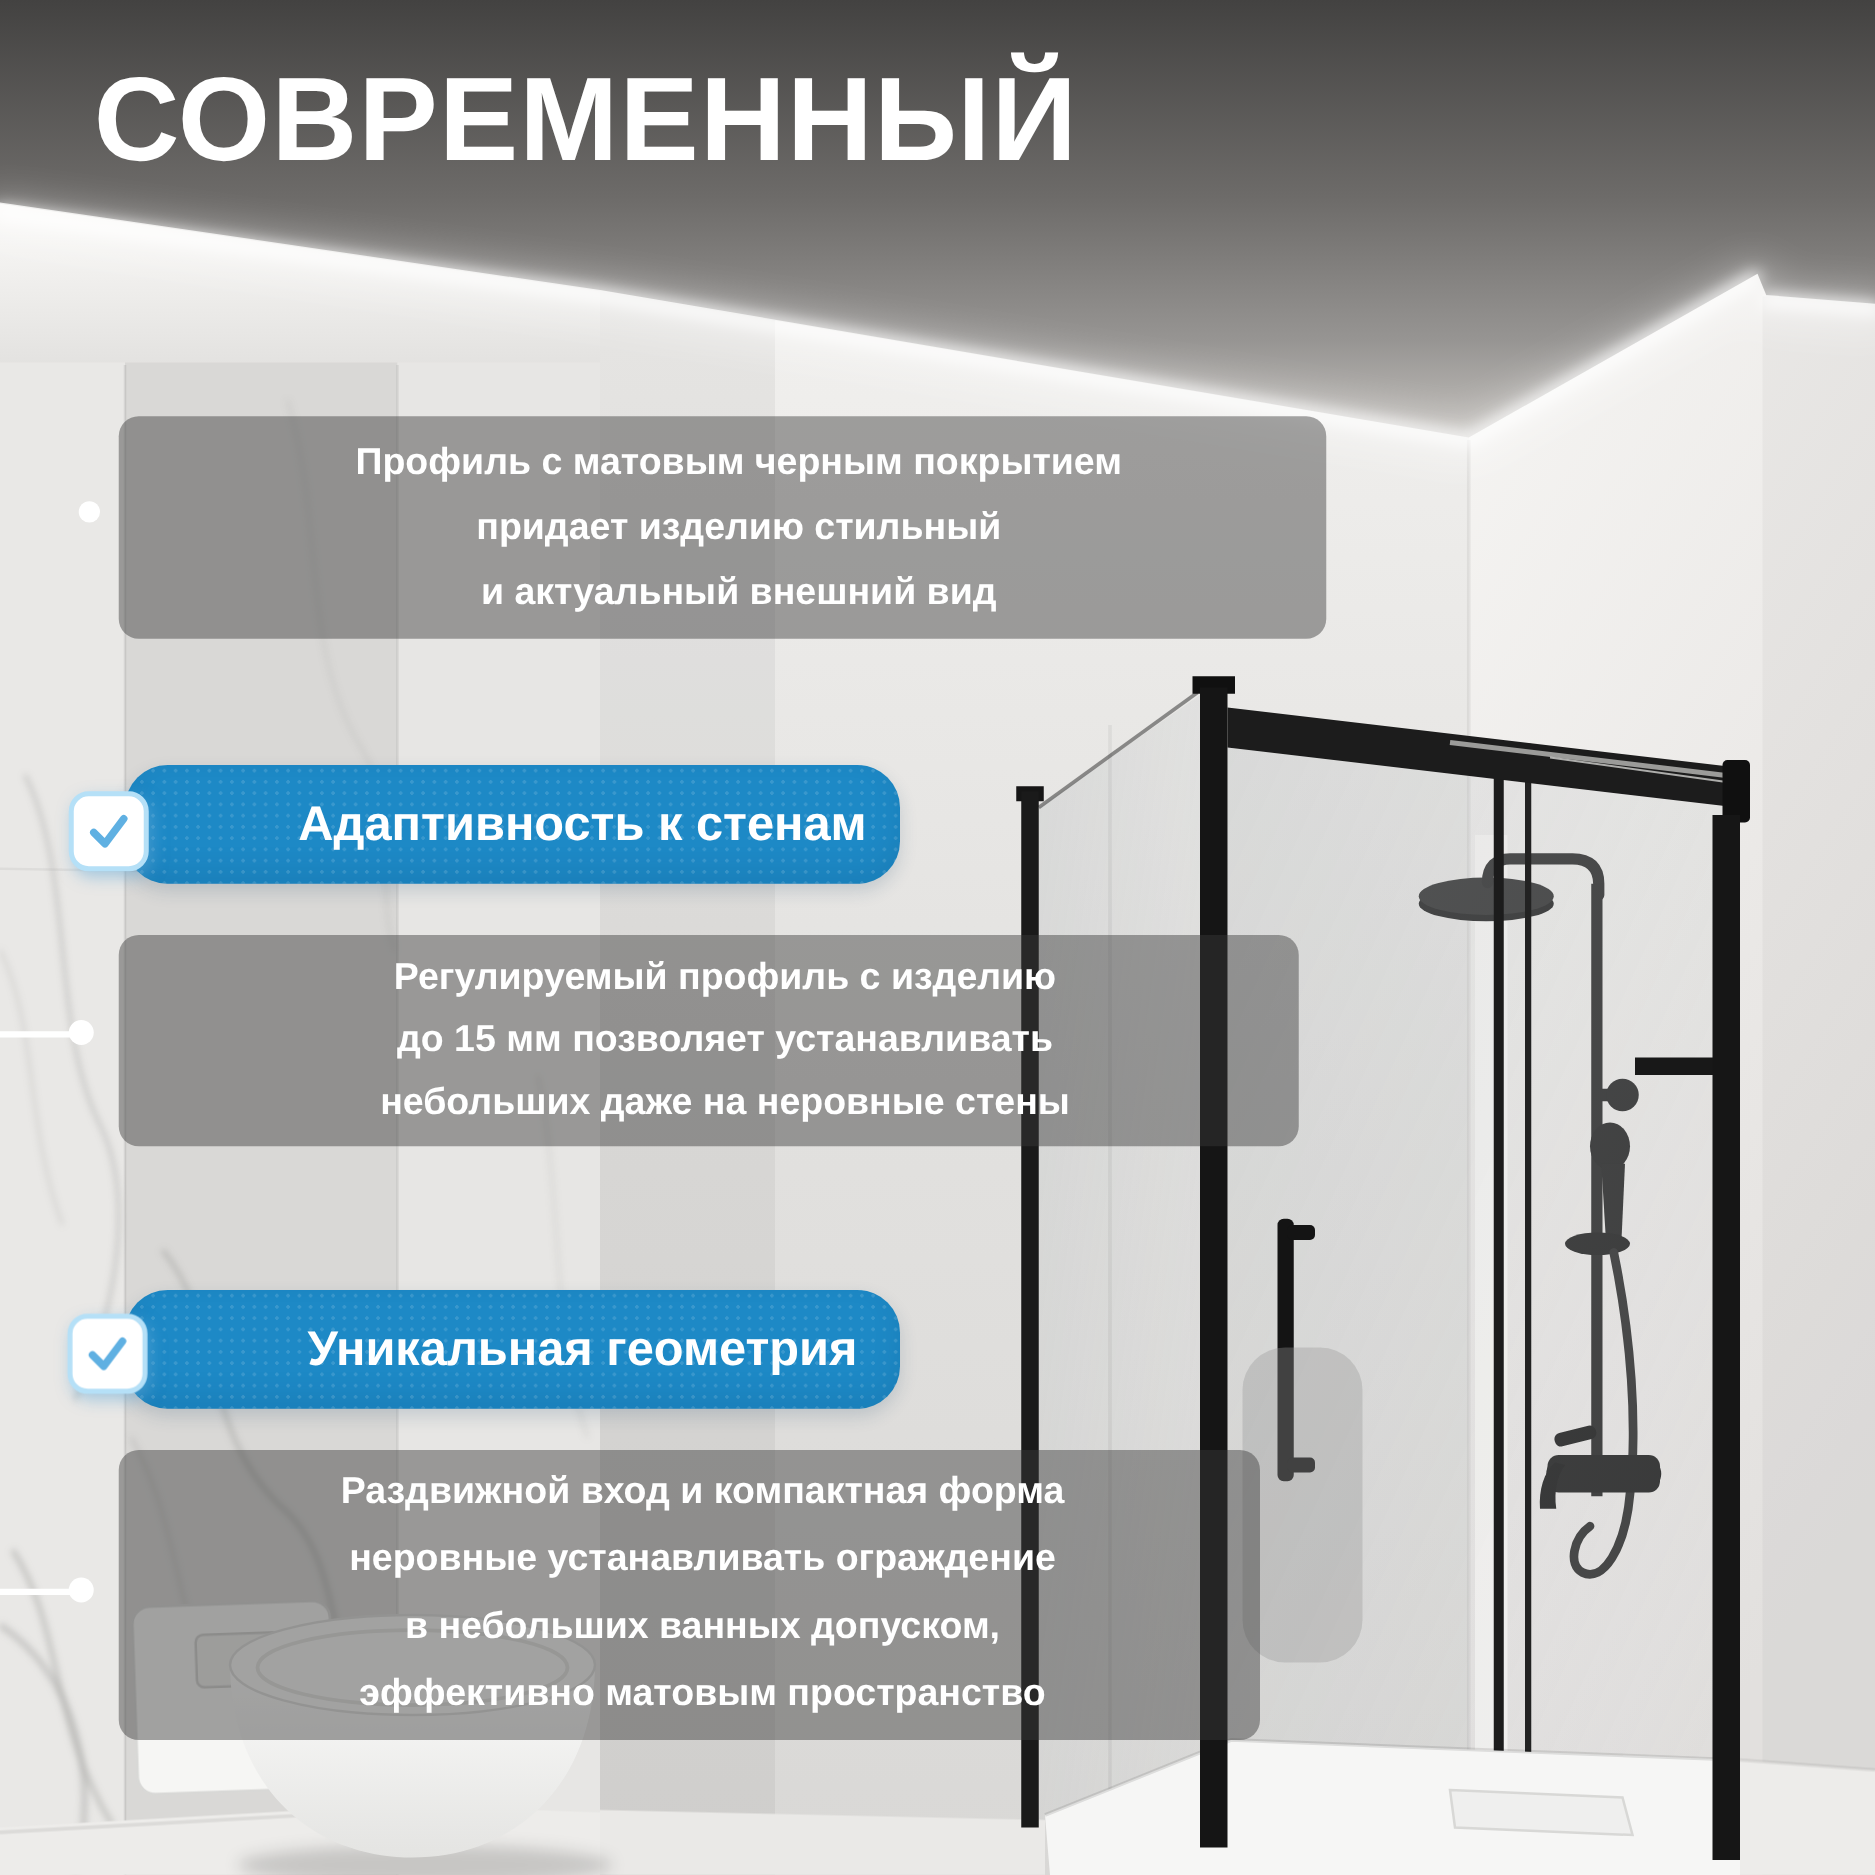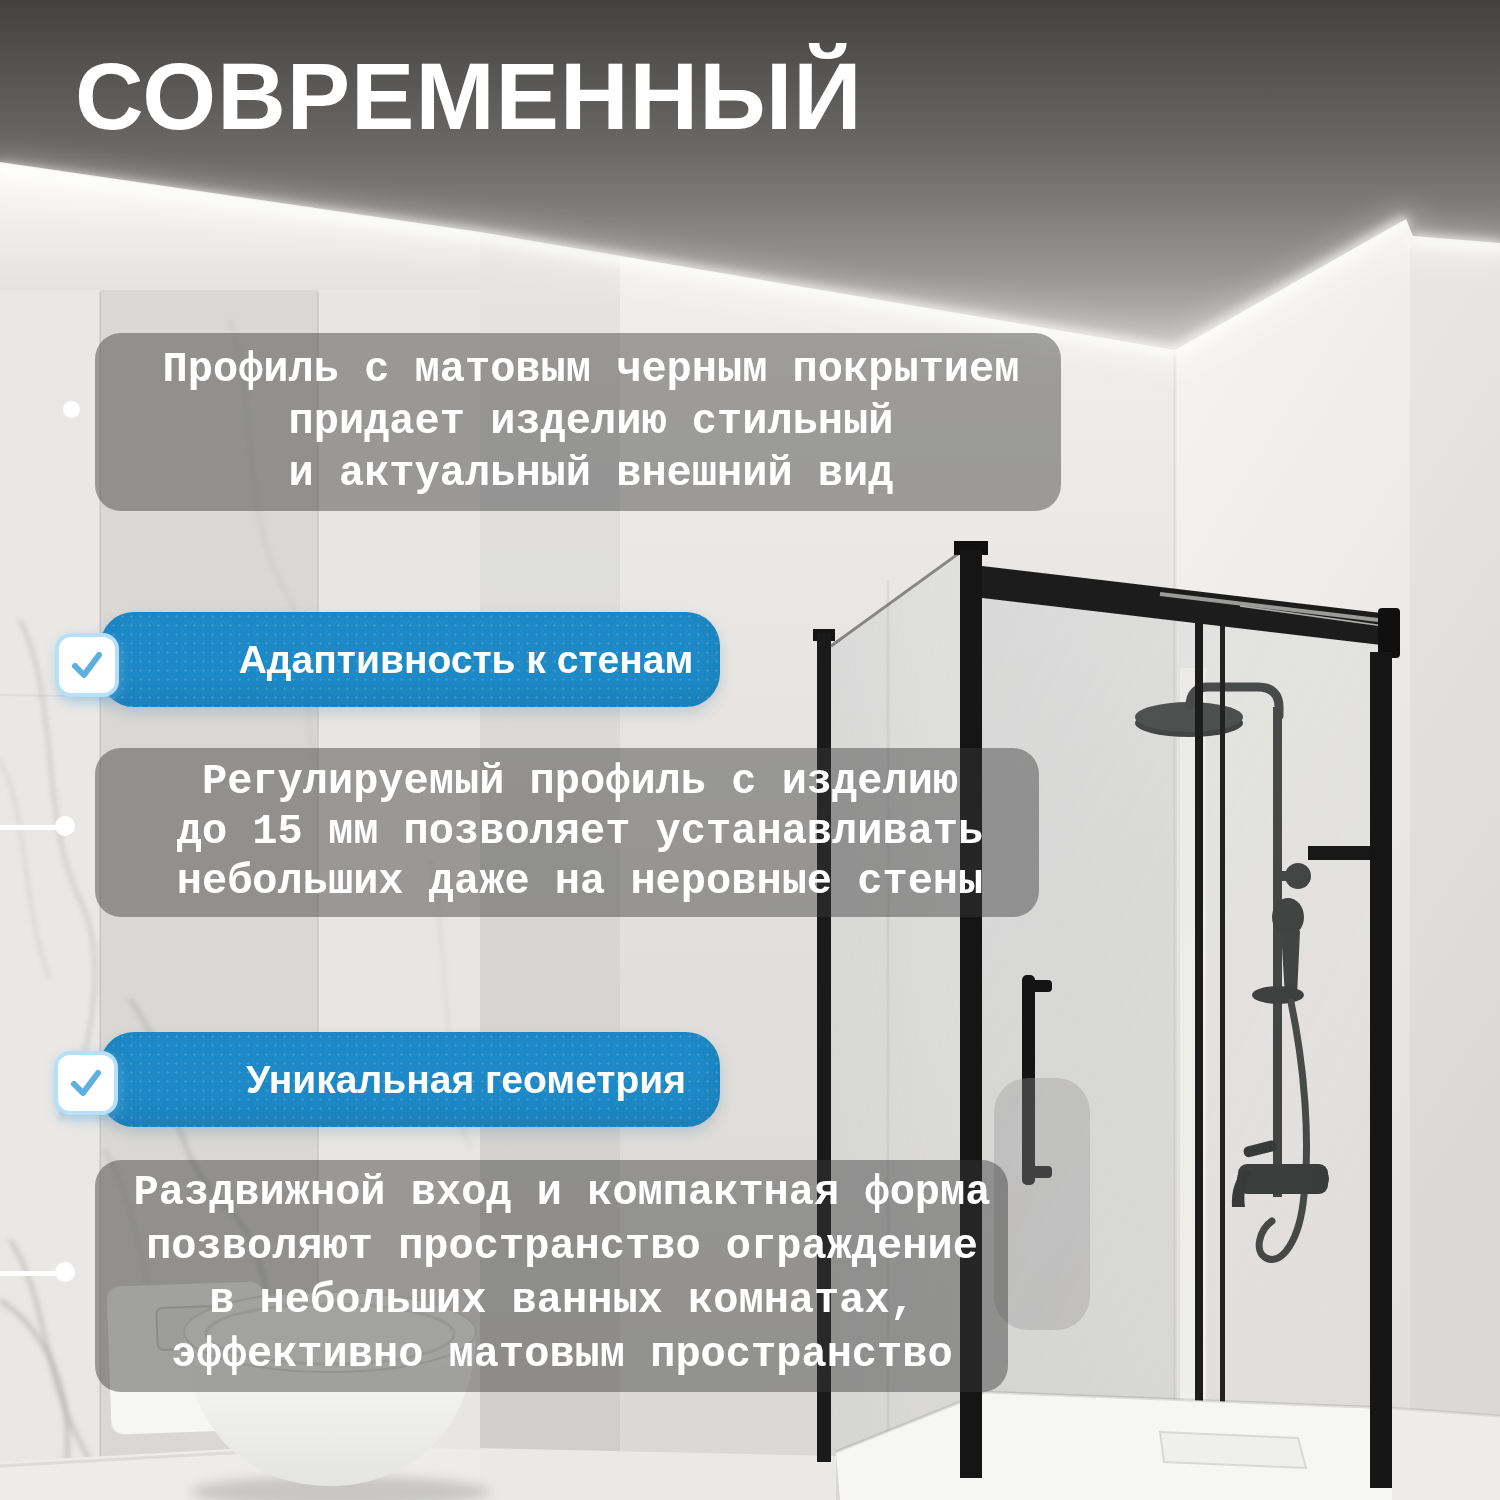--- a/index.html
+++ b/index.html
@@ -12,22 +12,22 @@
 
   
   #title{
     left:75px;top:40px;color:var(--text-white);
     font-size:95px;line-height:112px;font-weight:700;letter-spacing:1px;
   }
 
   
   .note{
     background:var(--panel-overlay);
-    border-radius:26px;color:var(--text-white);
-    font-weight:700;font-size:42px;font-family:Liberation Mono, monospace;
+    border-radius:16px;color:var(--text-white);
+    font-weight:700;font-size:30px;
   }
   #note-1{left:95px;top:333px;width:940px;height:167px;padding:11px 0 0 26px;line-height:52px;}
   #note-2{left:95px;top:748px;width:918px;height:160px;padding:9px 0 0 26px;line-height:50px;}
   #note-3{left:95px;top:1160px;width:882px;height:226px;padding:6px 5px 0 26px;line-height:54px;}
   .note div{white-space:nowrap;}
 
   
   .dot{position:absolute;background:#fff;border-radius:50%;z-index:2;}
   #bullet-1{left:63px;top:401px;width:17px;height:17px;}
   .p-line{position:absolute;background:#fff;height:5px;z-index:2;}
@@ -266,18 +266,18 @@
     </svg>
   </div>
   <div class="badge" id="badge-2">
     <span>Уникальная геометрия</span>
   </div>
 
   <div class="p-line" id="pline-3"></div>
   <div class="dot" id="pdot-3"></div>
   <div class="layer note" id="note-3">
     <div>Раздвижной вход и компактная форма</div>
-    <div>позволяют пространство ограждение</div>
-    <div>в небольших ванных комнатах,</div>
+    <div>неровные устанавливать ограждение</div>
+    <div>в небольших ванных допуском,</div>
     <div>эффективно матовым пространство</div>
   </div>
 
 </div>
 
 </body></html>

